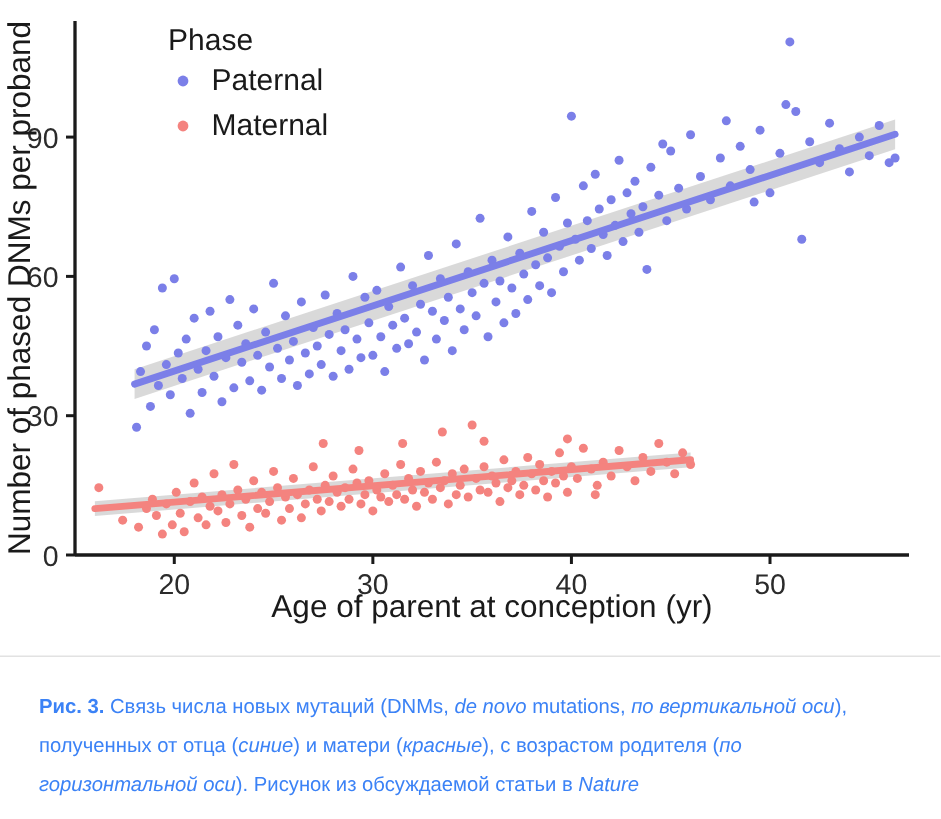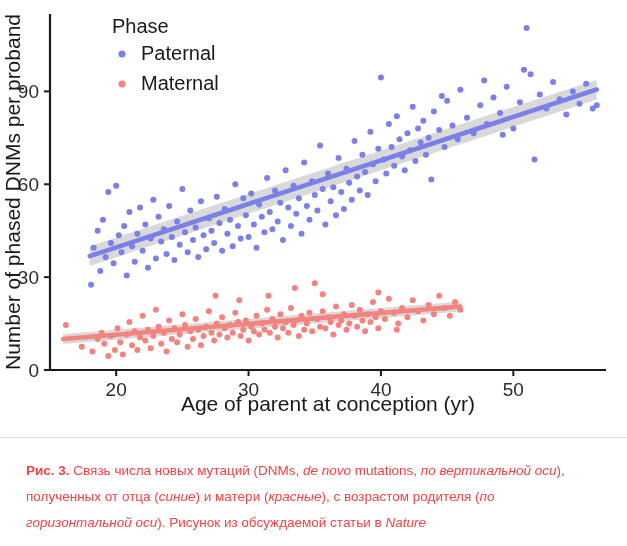--- a/index.html
+++ b/index.html
@@ -17,21 +17,21 @@
   .legend-title{font-family:"Liberation Sans",sans-serif;font-size:20px;fill:#1a1a1a;}
   .legend-label{font-family:"Liberation Sans",sans-serif;font-size:20px;fill:#1a1a1a;}
   .pt{stroke:none;}
   .fitline{fill:none;stroke-linecap:round;}
   .ciband{fill:#b9b9b9;opacity:.55;stroke:none;}
 
   #caption-sep{position:absolute;left:0;top:437px;width:627px;height:1px;background:#e2e2e2;}
   #caption{
     position:absolute;left:26px;top:458px;width:575px;
     font-family:"Liberation Sans",sans-serif;
-    font-size:13.5px;line-height:26px;color:#ef4444;
+    font-size:13.5px;line-height:26px;color:#3b82f6;
   }
   #caption b{font-weight:bold;}
   #caption i{font-style:italic;}
 </style>
 </head>
 <body>
 
 <div id="figure">
   <svg id="figsvg" width="627" height="430" viewBox="0 0 627 430">
     <g id="plot-root">

